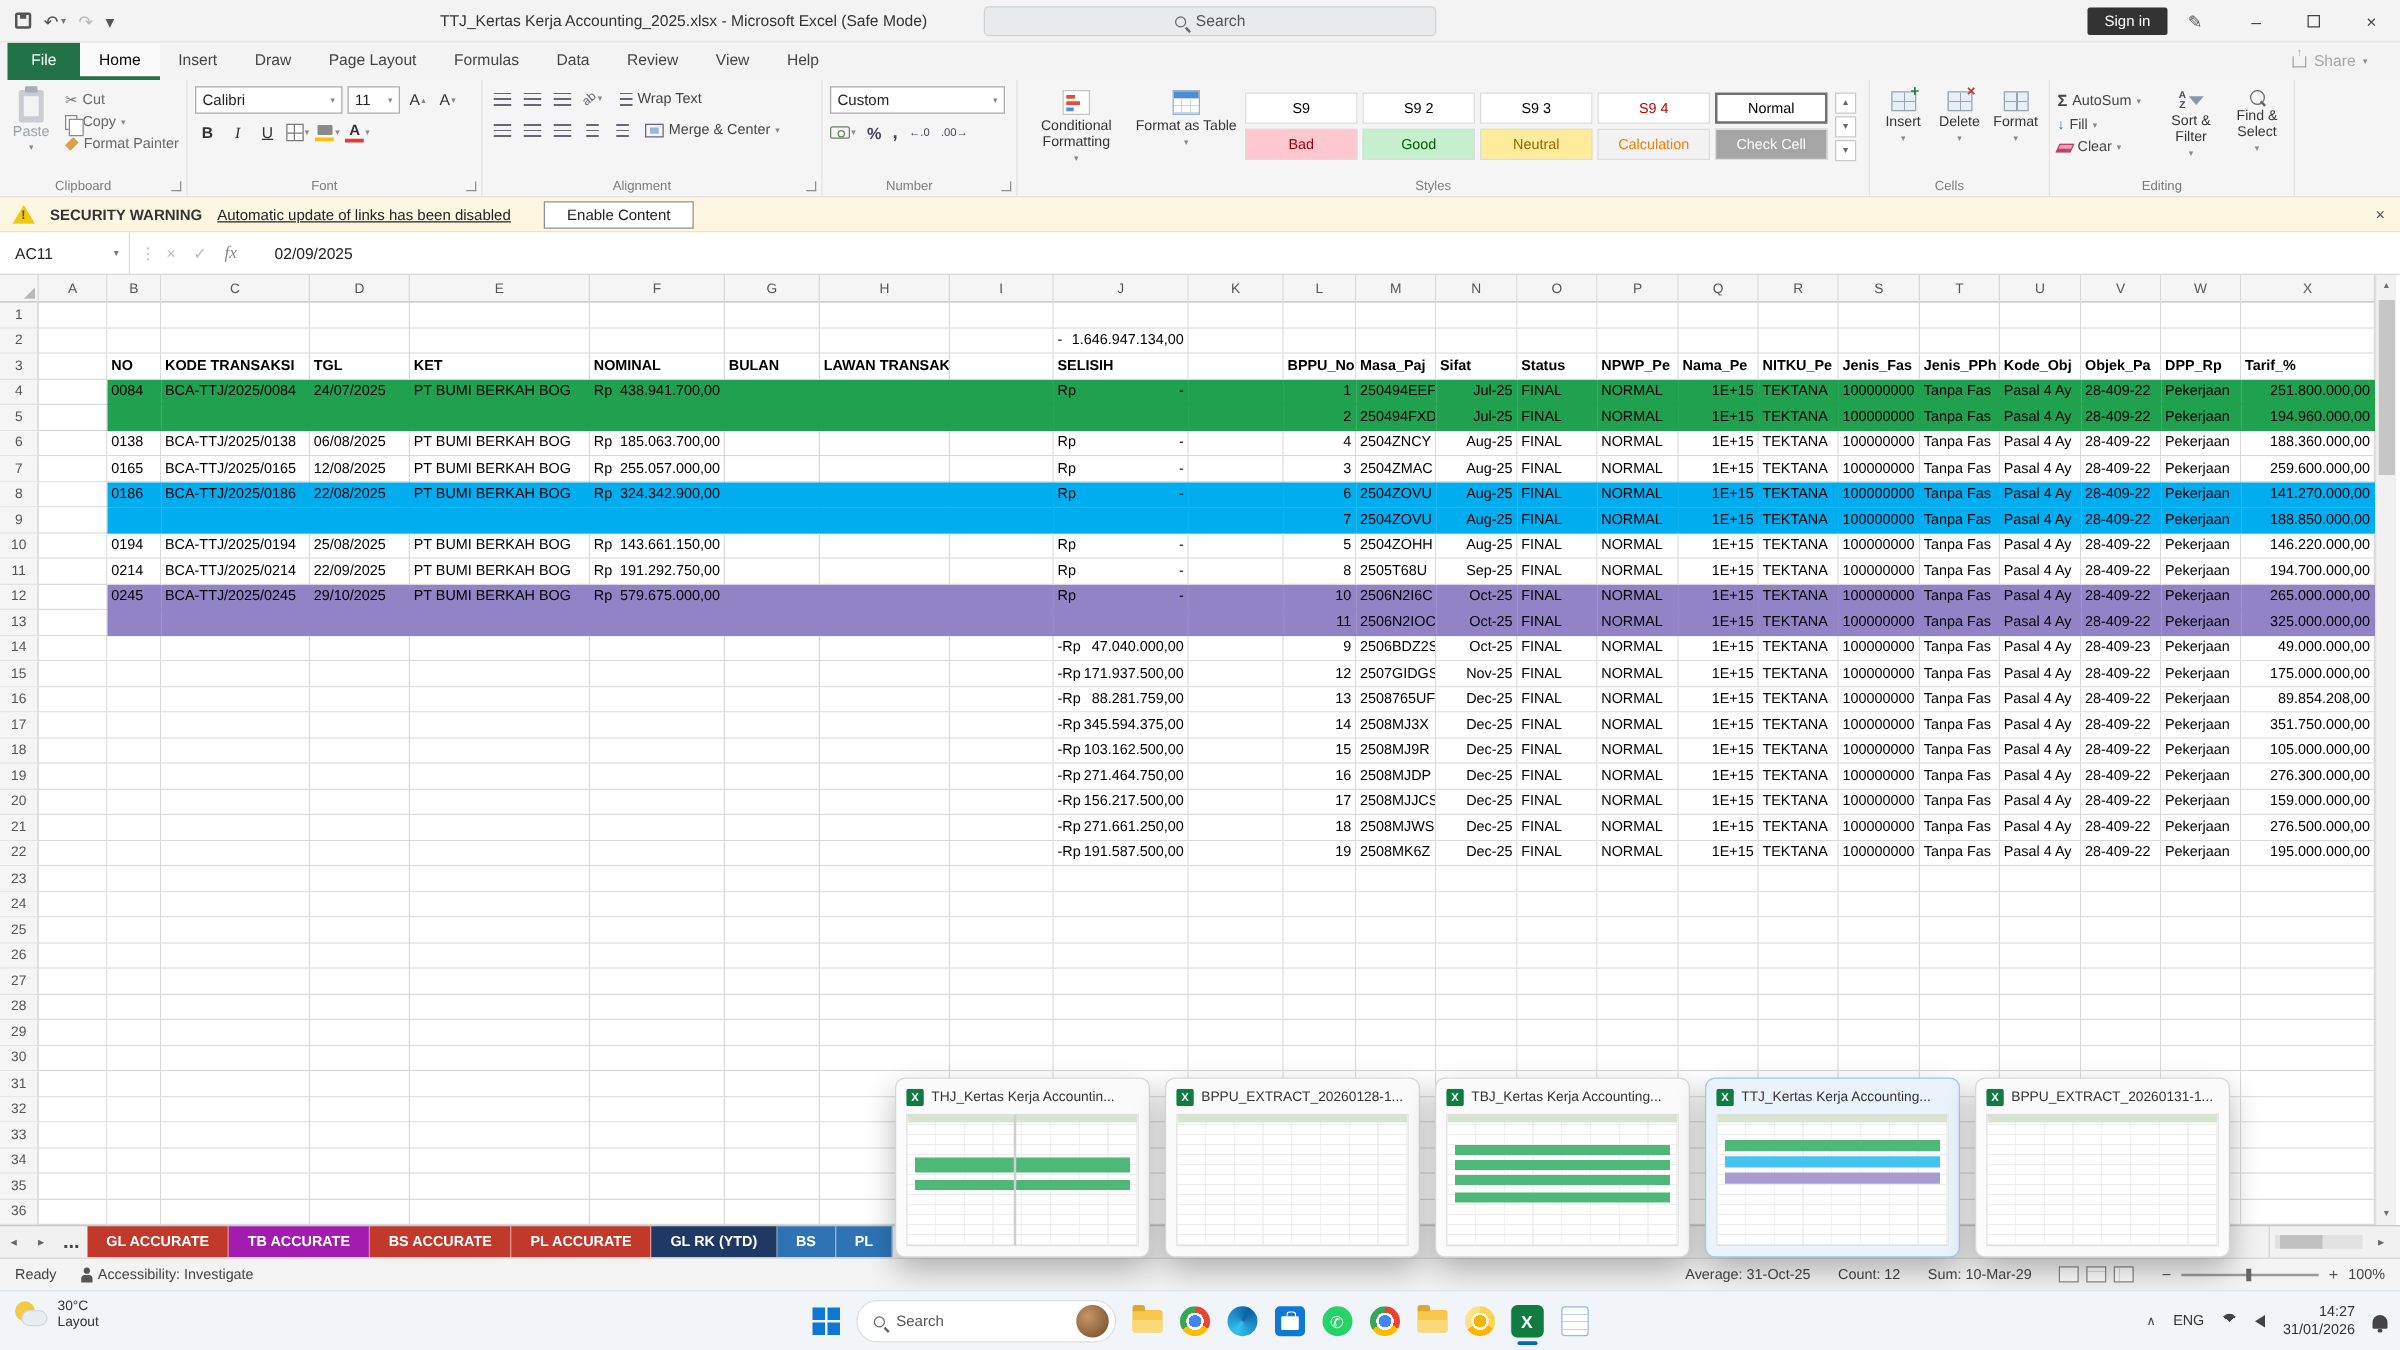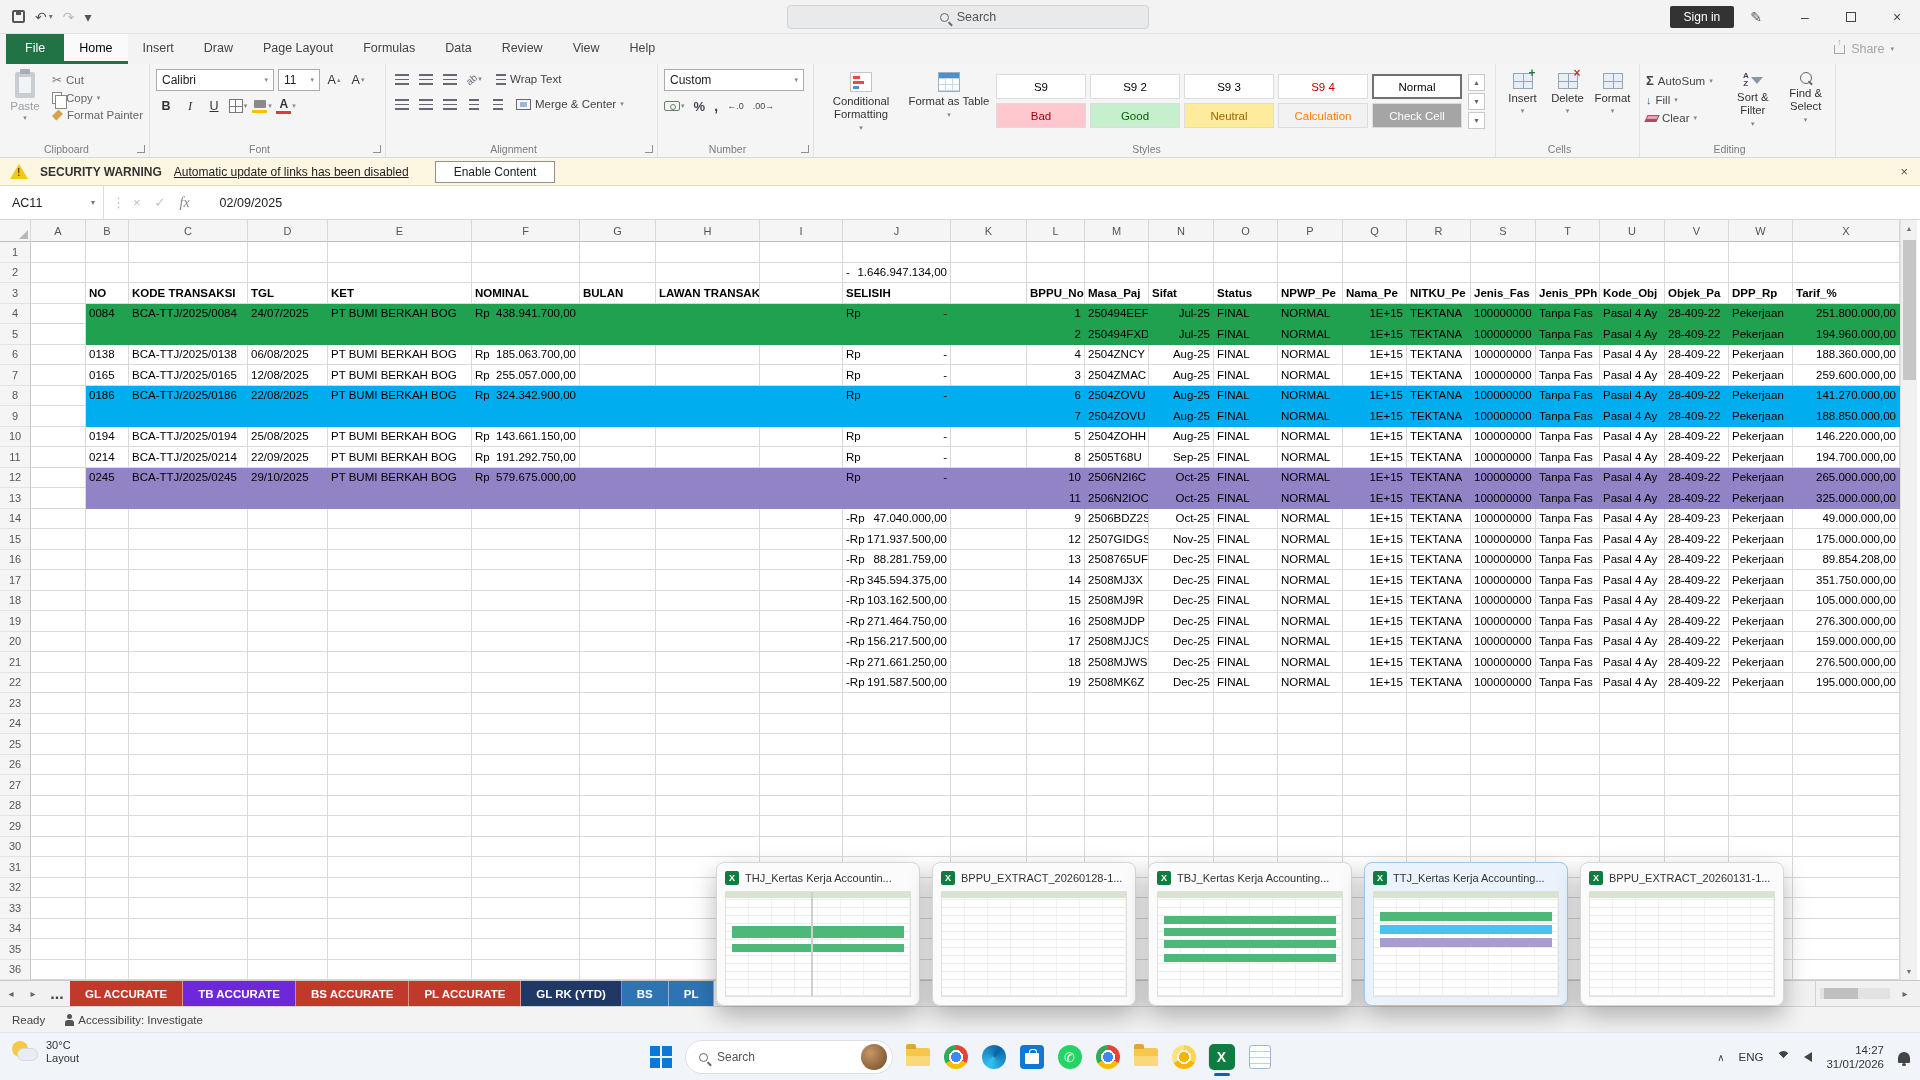--- a/index.html
+++ b/index.html
@@ -236,20 +236,21 @@
 
 <div class="titlebar">
   <div class="qat">
     <span class="qbtn">
         <span class="i-save"></span>
       </span>
     <span class="qbtn">↶<span class="mini">▾</span></span>
     <span class="qbtn dis">↷</span>
     <span class="qbtn">▾</span>
   </div>
+  <div class="doc-title">TTJ_Kertas Kerja Accounting_2025.xlsx   -   Microsoft Excel (Safe Mode)</div>
   <div class="tb-search">
     <span class="lens"></span>
     <span>Search</span>
   </div>
   <div class="tb-right">
     <span class="signin">Sign in</span>
     <span class="pen">✎</span>
     <span class="winbtn">–</span>
     <span class="winbtn">
         <span class="i-maxbox"></span>
@@ -1595,41 +1596,59 @@
   <div class="vthumb"></div>
   <div class="sa down">▼</div>
 </div>
 
 <div class="stb">
   <span class="snav">◂</span>
   <span class="snav">▸</span>
   <span class="sdots">...</span>
   <div style="display:flex">
       <div class="stab" style="background: rgb(192, 57, 43);">GL ACCURATE</div>
-      <div class="stab" style="background: #6d28d9;">TB ACCURATE</div>
+      <div class="stab" style="background: #a21caf;">TB ACCURATE</div>
       <div class="stab" style="background: rgb(192, 57, 43);">BS ACCURATE</div>
       <div class="stab" style="background: rgb(192, 57, 43);">PL ACCURATE</div>
       <div class="stab" style="background: rgb(31, 56, 100);">GL RK (YTD)</div>
       <div class="stab" style="background: rgb(46, 116, 181);">BS</div>
       <div class="stab" style="background: rgb(46, 116, 181);">PL</div>
     </div>
   <div class="hsb">
     <div class="htrack">
         <div class="hthumb"></div>
       </div>
     <span class="snav">▸</span>
   </div>
 </div>
 
 <div class="sbar">
   <span>Ready</span>
   <span class="smallbtn" style="color:#444">
     <span class="i-person"></span>
     <span>Accessibility: Investigate</span>
   </span>
+  <div class="sb-right">
+    <span>Average: 31-Oct-25</span>
+    <span>Count: 12</span>
+    <span>Sum: 10-Mar-29</span>
+    <span style="display:flex;gap:6px">
+      <span class="vi"></span>
+      <span class="vi v2"></span>
+      <span class="vi v3"></span>
+    </span>
+    <span class="zoom">
+      <span class="zpm">−</span>
+      <span class="ztrack">
+          <span class="zthumb"></span>
+        </span>
+      <span class="zpm">+</span>
+      <span>100%</span>
+    </span>
+  </div>
 </div>
 
 <div class="popup">
     <div class="pcard">
       <div class="phead">
         <div class="pxl">X</div>
         <div>THJ_Kertas Kerja Accountin...</div>
       </div>
       <div class="pthumb split">
         <div class="topbar"></div>

